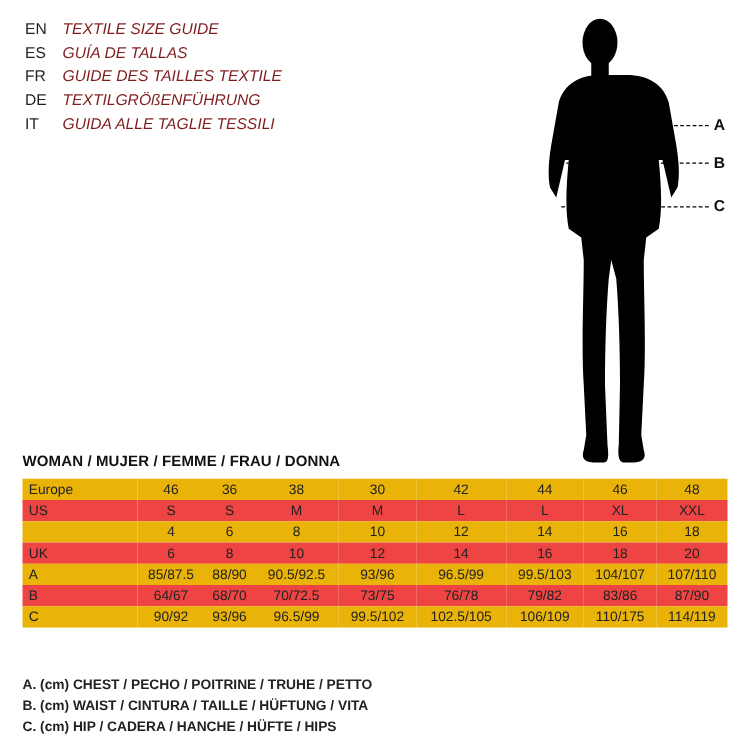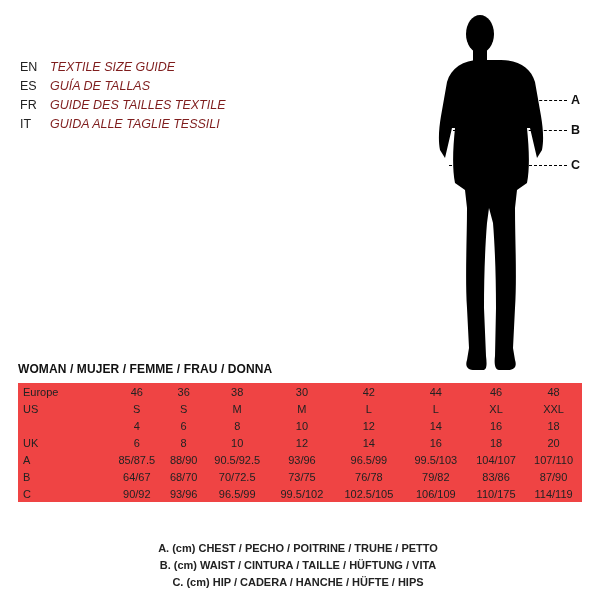--- a/index.html
+++ b/index.html
@@ -22,21 +22,20 @@
     position: relative;
     background: #fff;
   }
 
   
   .lang-block {
     position: absolute;
     top: 14px;
     left: 20px;
     width: 300px;
-    margin-top: 44px;
   }
   .lang-row {
     display: flex;
     align-items: baseline;
     line-height: 18px;
     margin-bottom: 1px;
   }
   .lang-code {
     width: 30px;
     flex: 0 0 30px;
@@ -102,56 +101,59 @@
     padding-left: 5px;
     width: 92px;
   }
   tr.header-row td {
     background: #8c8c8c;
     color: #fff;
     font-weight: 400;
     font-size: 11px;
     height: 18px;
   }
-  tr.shade td { background: #ef4444; }
+  tr.shade td { background: #eab308; }
   tr.plain td { background: #ef4444; }
 
   
   .notes {
     position: absolute;
     left: 18px;
     top: 540px;
     width: 560px;
   }
   .note {
     font-size: 11px;
     font-weight: 700;
     color: #222;
     line-height: 16px;
     margin-bottom: 1px;
-    text-align: center;
   }
 </style>
 </head>
 <body>
 
 <div class="page">
 
   <div class="lang-block">
     <div class="lang-row">
       <span class="lang-code">EN</span>
       <span class="lang-text">TEXTILE SIZE GUIDE</span>
     </div>
     <div class="lang-row">
       <span class="lang-code">ES</span>
       <span class="lang-text">GUÍA DE TALLAS</span>
     </div>
     <div class="lang-row">
       <span class="lang-code">FR</span>
       <span class="lang-text">GUIDE DES TAILLES TEXTILE</span>
+    </div>
+    <div class="lang-row">
+      <span class="lang-code">DE</span>
+      <span class="lang-text">TEXTILGRÖßENFÜHRUNG</span>
     </div>
     <div class="lang-row">
       <span class="lang-code">IT</span>
       <span class="lang-text">GUIDA ALLE TAGLIE TESSILI</span>
     </div>
   </div>
 
   <div class="figure-wrap">
     <svg class="figure-svg" width="190" height="370" viewBox="0 0 190 370">
       <g fill="#000000">

